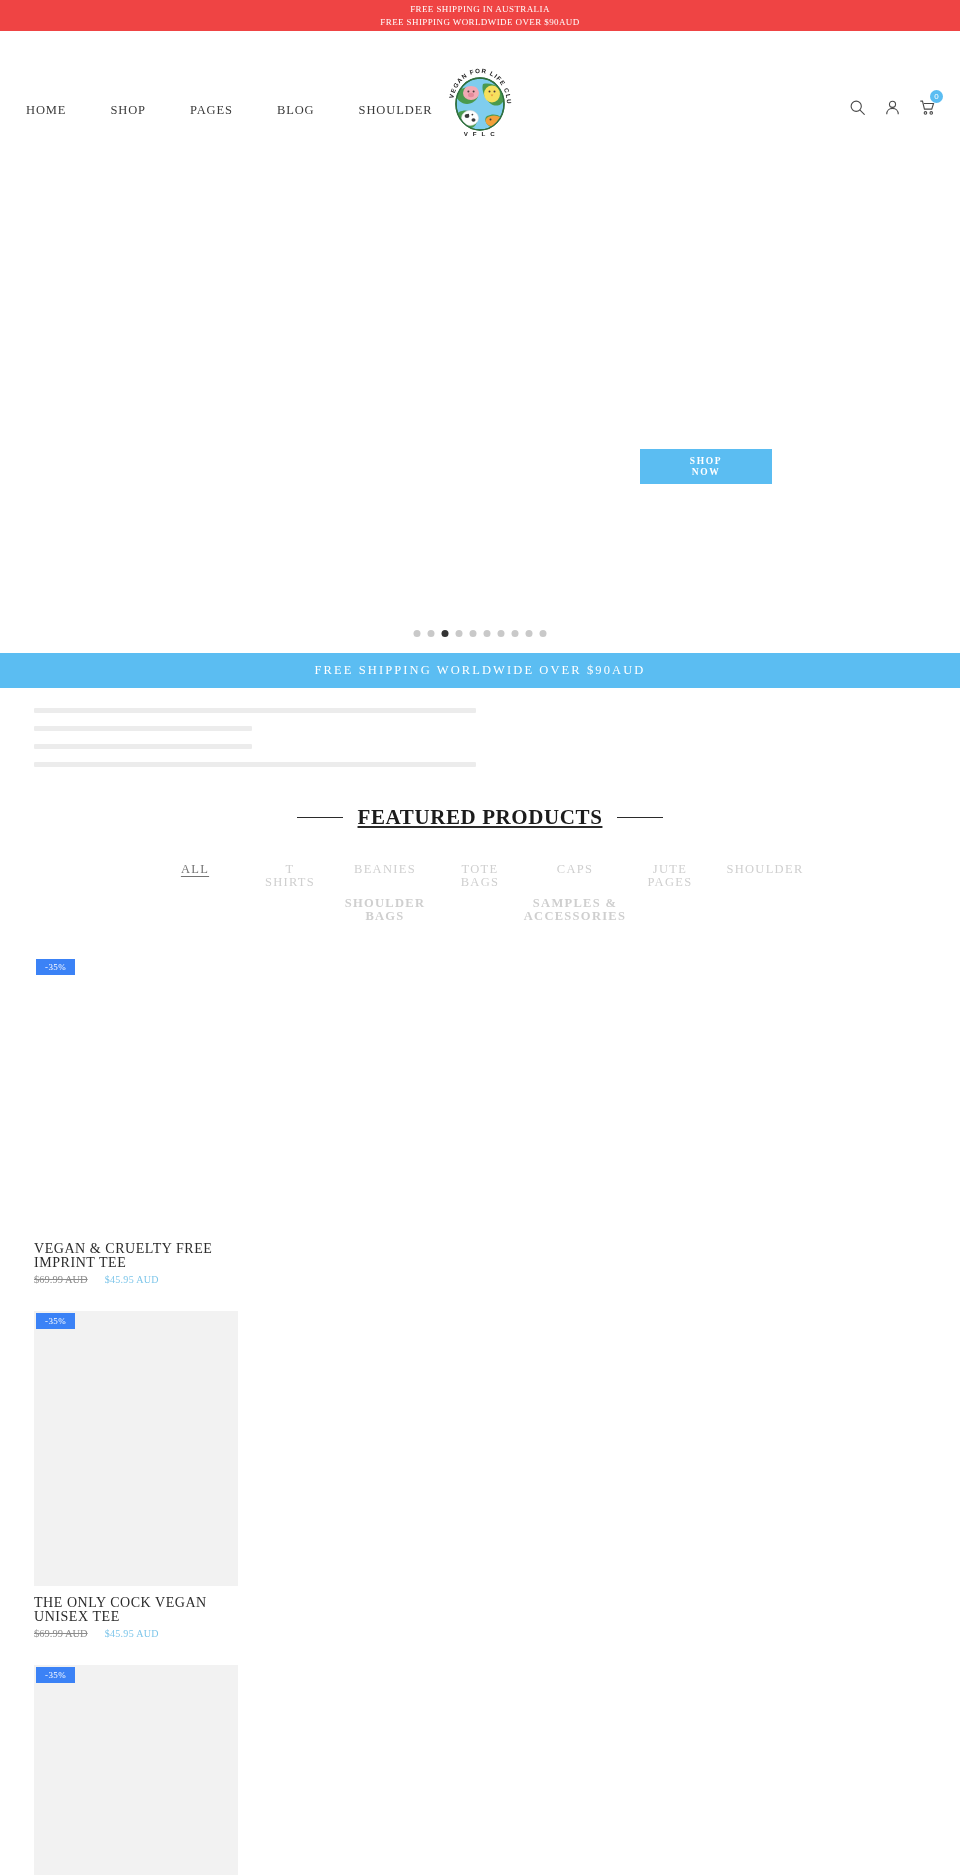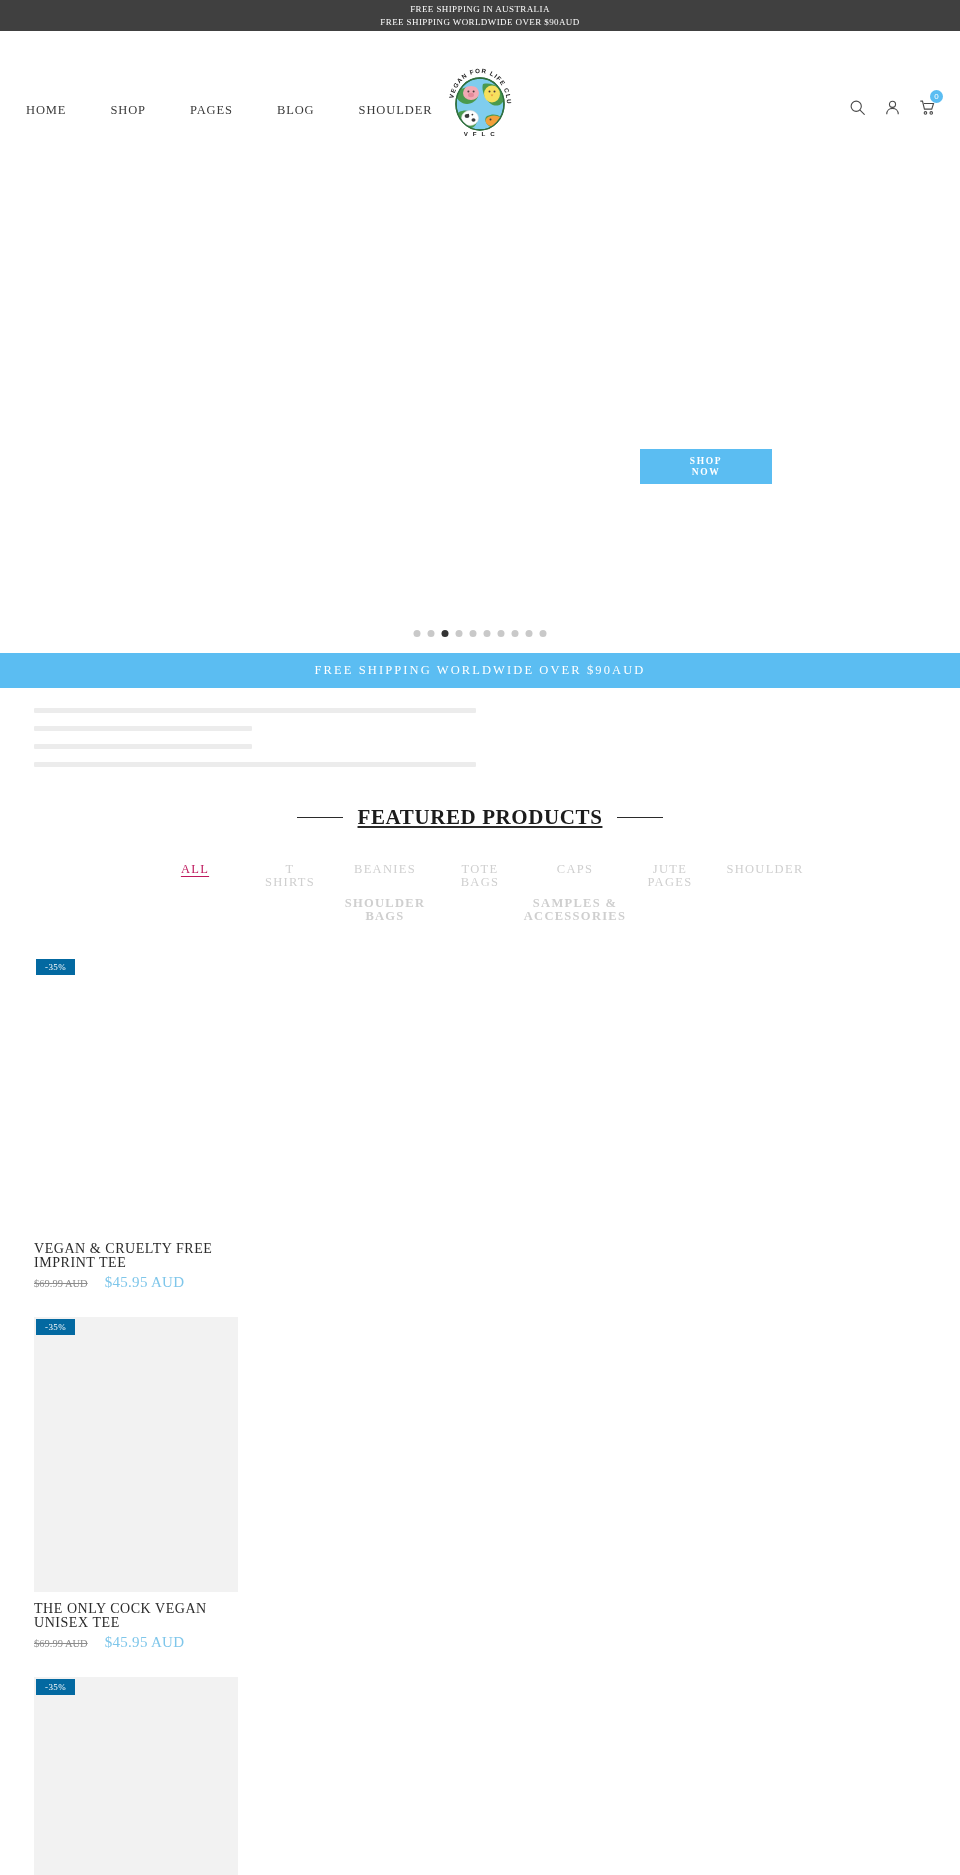--- a/index.html
+++ b/index.html
@@ -6,21 +6,21 @@
   html, body {
     width: 960px;
     background: #ffffff;
     font-family: "Liberation Serif", "DejaVu Serif", serif;
     color: #2b2b2b;
   }
   body { width: 960px; height: 1875px; overflow: hidden; position: relative; }
 
   
   .announce {
-    background: #404040;
+    background: #ef4444;
     color: #ffffff;
     text-align: center;
     padding: 3px 0 5px 0;
     height: 31px;
   }
   .announce div {
     font-size: 9px;
     letter-spacing: .4px;
     line-height: 13px;
     font-family: "Liberation Serif", serif;
@@ -174,21 +174,21 @@
     letter-spacing: 1.3px;
     text-align: center;
     width: 95px;
     line-height: 13px;
     font-family: "Liberation Serif", serif;
     padding-top: 7px;
     cursor: pointer;
     white-space: pre-line;
   }
   .filter.active {
-    color: #be185d;
+    color: #737373;
     text-decoration: underline;
     text-underline-offset: 3px;
   }
   .filters-row2 {
     width: 760px;
     margin: 1px auto;
     display: flex;
     justify-content: center;
     font-weight: bold;
   }
@@ -208,21 +208,21 @@
     width: 100%;
     background: #f2f2f2;
     height: 275px;
     position: relative;
   }
   .thumb.first { background: #ffffff; }
   .badge {
     position: absolute;
     left: 2px;
     top: 2px;
-    background: #0369a1;
+    background: #3b82f6;
     color: #ffffff;
     font-size: 9px;
     letter-spacing: .4px;
     padding: 3px 9px;
     font-family: "Liberation Serif", serif;
   }
   .p-title {
     margin-top: 10px;
     font-size: 14px;
     letter-spacing: .55px;
@@ -231,21 +231,21 @@
     font-family: "Liberation Serif", serif;
   }
   .p-price { margin-top: 4px; display: flex; align-items: baseline; gap: 17px; }
   .p-old {
     font-size: 10.5px;
     color: #8c8c8c;
     text-decoration: line-through;
     font-family: "Liberation Serif", serif;
   }
   .p-new {
-    font-size: 15px;
+    font-size: 10px;
     color: #7ec6ea;
     letter-spacing: .3px;
     font-family: "Liberation Serif", serif;
   }
 </style>
 </head>
 <body>
 
 <div class="announce">
   <div>FREE SHIPPING IN AUSTRALIA</div>

